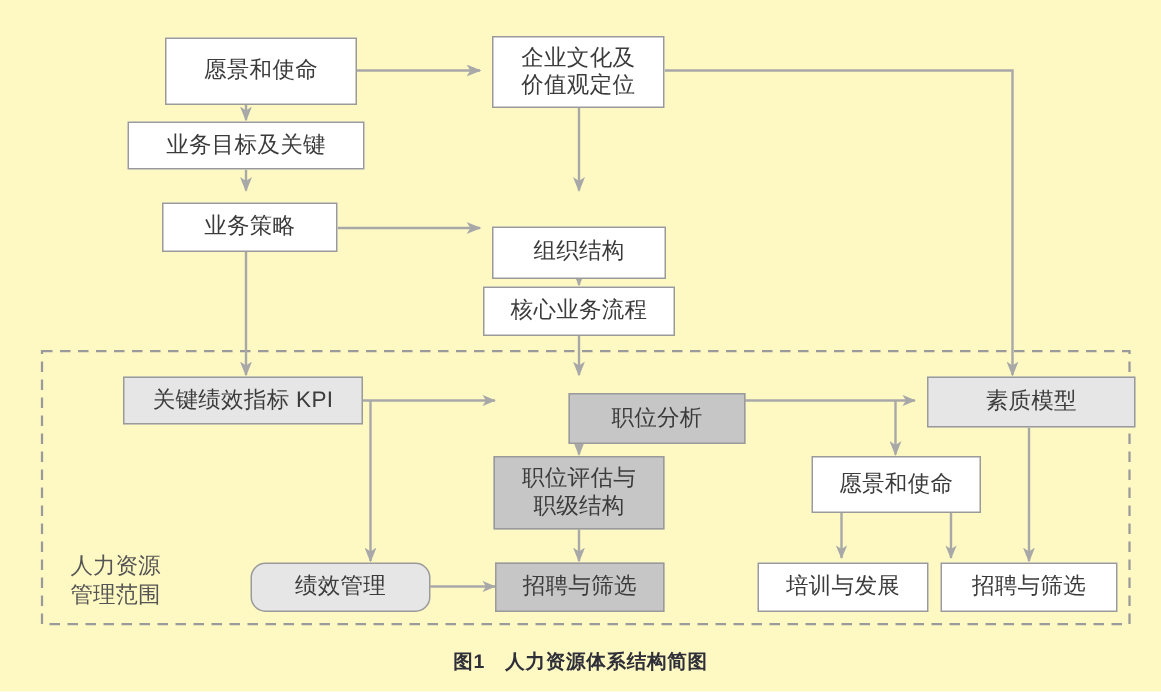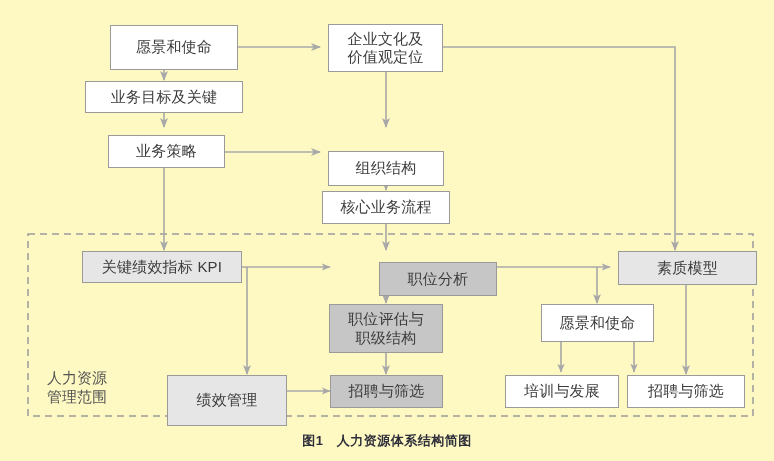--- a/index.html
+++ b/index.html
@@ -142,21 +142,21 @@
 
   <div class="node fill-dark" style="left:334px; top:262px; width:118px; height:34px;margin-left:45px;">职位分析</div>
 
   <div class="node fill-light" style="left:618px; top:251px; width:139px; height:34px;">素质模型</div>
 
   <div class="node fill-dark" style="left:329px; top:304px; width:114px; height:49px;">职位评估与
 职级结构</div>
 
   <div class="node fill-white" style="left:541px; top:304px; width:113px; height:38px;">愿景和使命</div>
 
-  <div class="node fill-light" style="left:167px; top:375px; width:120px; height:51px;">绩效管理</div>
+  <div class="node fill-light" style="left:167px; top:375px; width:120px; height:33px;border-radius:10px;">绩效管理</div>
 
   <div class="node fill-dark" style="left:330px; top:375px; width:113px; height:33px;">招聘与筛选</div>
 
   <div class="node fill-white" style="left:505px; top:375px; width:114px; height:33px;">培训与发展</div>
 
   <div class="node fill-white" style="left:627px; top:375px; width:118px; height:33px;">招聘与筛选</div>
 
   <div class="scope-label" style="left:47px; top:369px;">人力资源
 管理范围</div>
 

